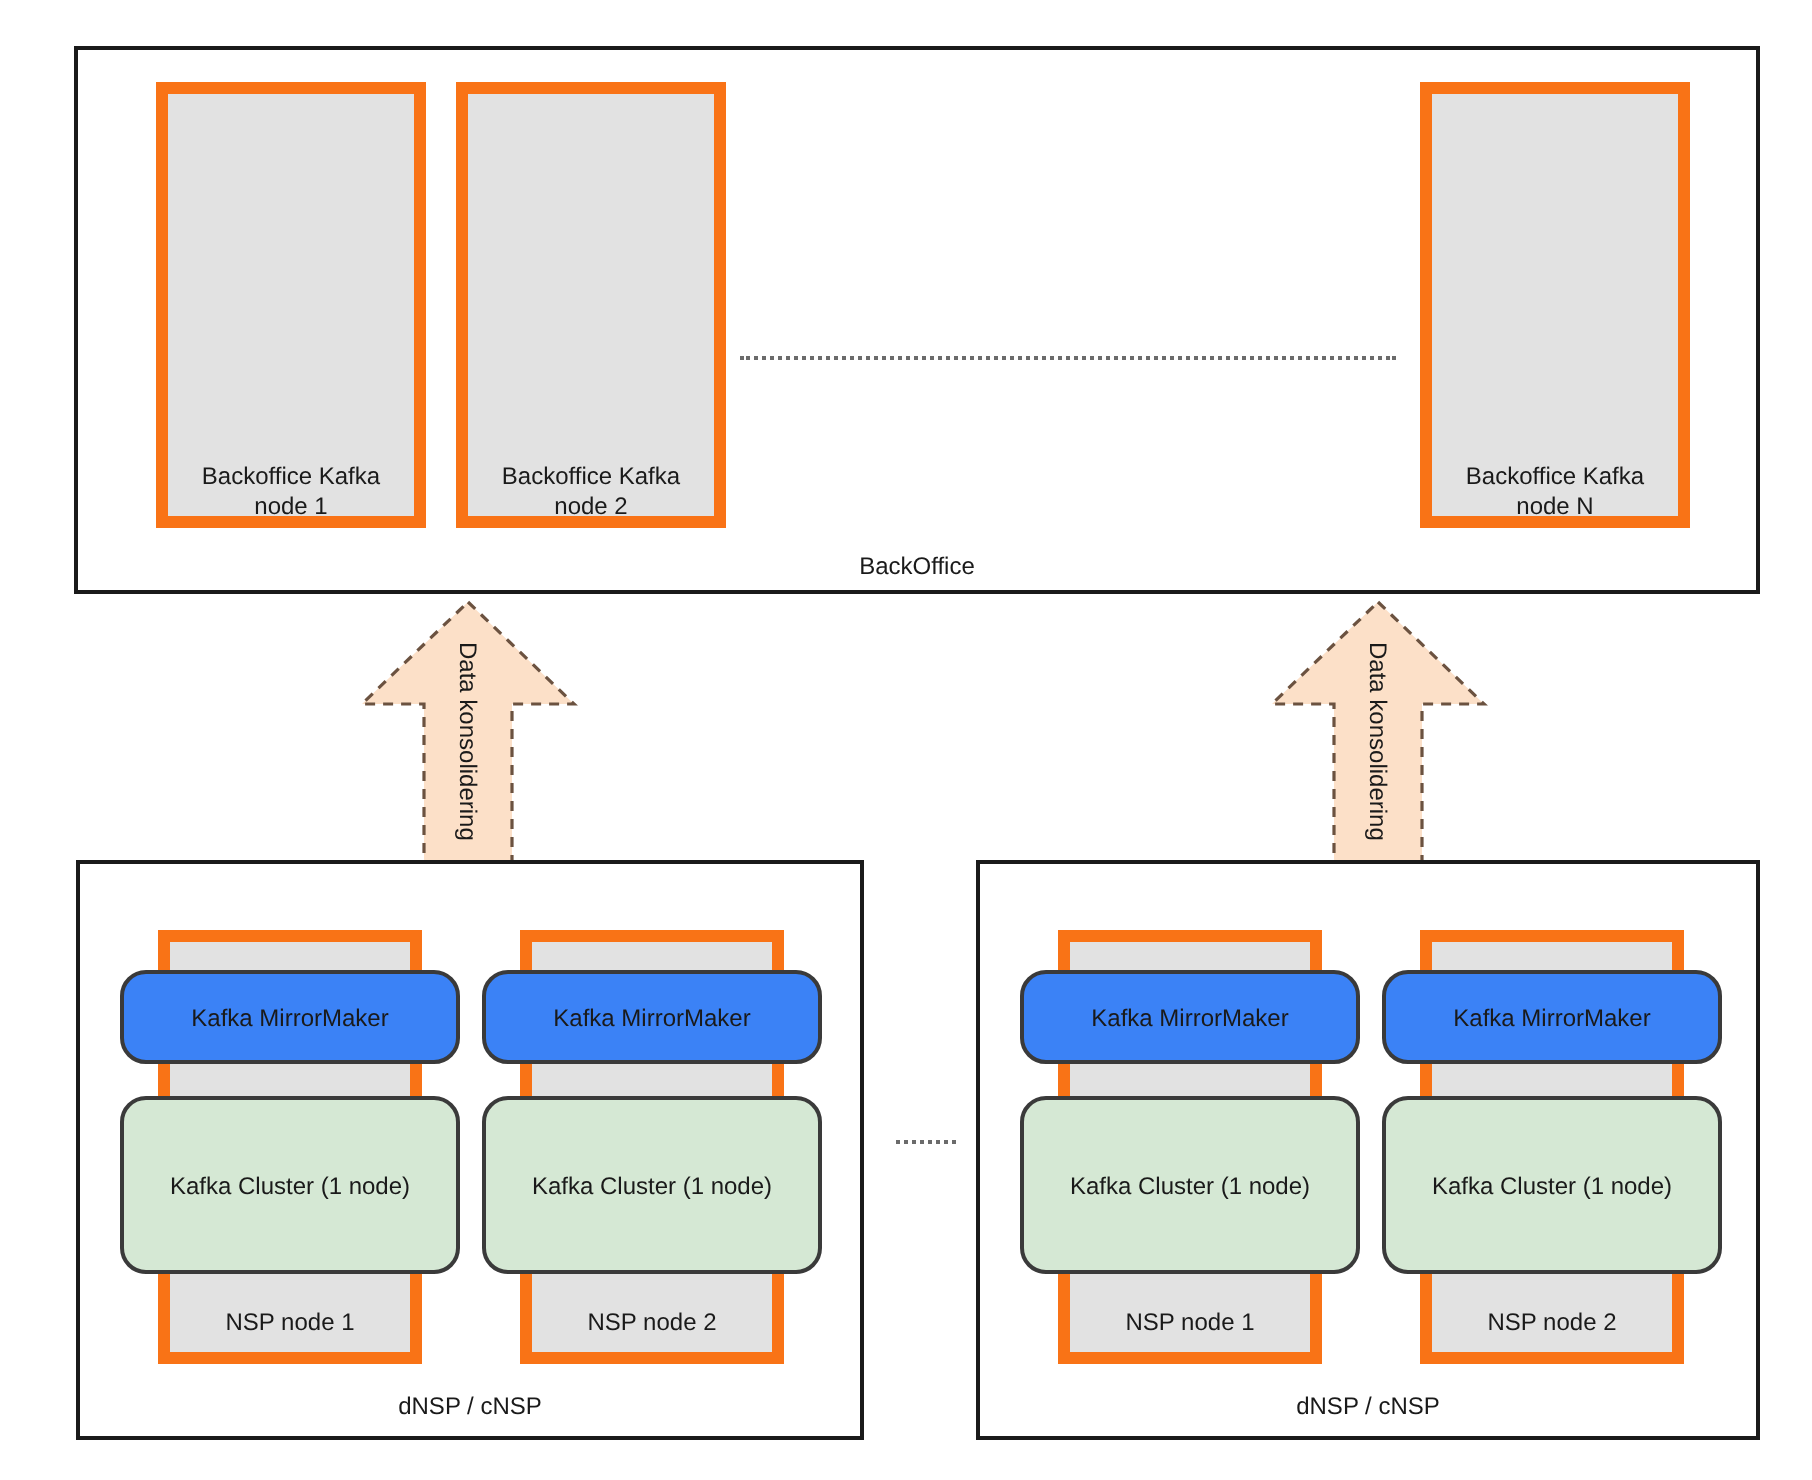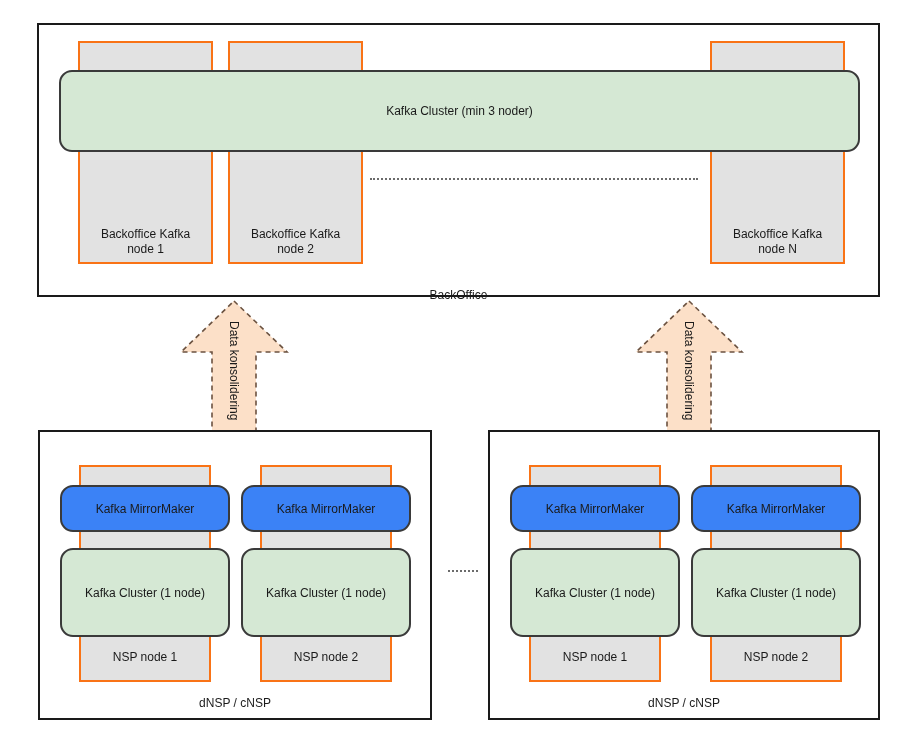--- a/index.html
+++ b/index.html
@@ -21,21 +21,21 @@
 
   
   .abs { position: absolute; box-sizing: border-box; }
 
   .region {
     border: 2px solid #1a1a1a;
     background: #ffffff;
   }
 
   .node-box {
-    border: 2px solid #f97316;
+    border: 6px solid #f97316;
     background: #e2e2e2;
   }
 
   .node-label {
     position: absolute;
     left: 0;
     right: 0;
     text-align: center;
     font-size: 12px;
     color: #1a1a1a;
@@ -107,25 +107,22 @@
 node 2</div>
   </div>
 
   <div class="abs node-box" style="left:710px; top:41px; width:135px; height:223px;">
     <div class="node-label" style="top:184px;">Backoffice Kafka
 node N</div>
   </div>
 
   <div class="abs dotted-line" style="left:370px; top:178px; width:328px;"></div>
 
-  <div class="abs rounded-box green" style="left:59px; top:70px; width:801px; height:82px;">
-    <span>Kafka Cluster (min 3 noder)</span>
-  </div>
 
-  <div class="region-label" style="left:37px; top:288px; width:843px;">BackOffice</div>
+  <div class="region-label" style="left:37px; top:276px; width:843px;">BackOffice</div>
 
   <div class="arrow-wrap" style="left:178px; top:298px; width:112px; height:134px;">
     <svg width="112" height="134" viewBox="0 0 112 134">
       <path d="M 56 3 L 109 54 L 78 54 L 78 134 L 34 134 L 34 54 L 3 54 Z" fill="#fce0c8" stroke="#6b5240" stroke-width="1.6" stroke-dasharray="5,4" stroke-linejoin="miter"></path>
     </svg>
     <div class="arrow-text">
       <span>Data konsolidering</span>
     </div>
   </div>
 

